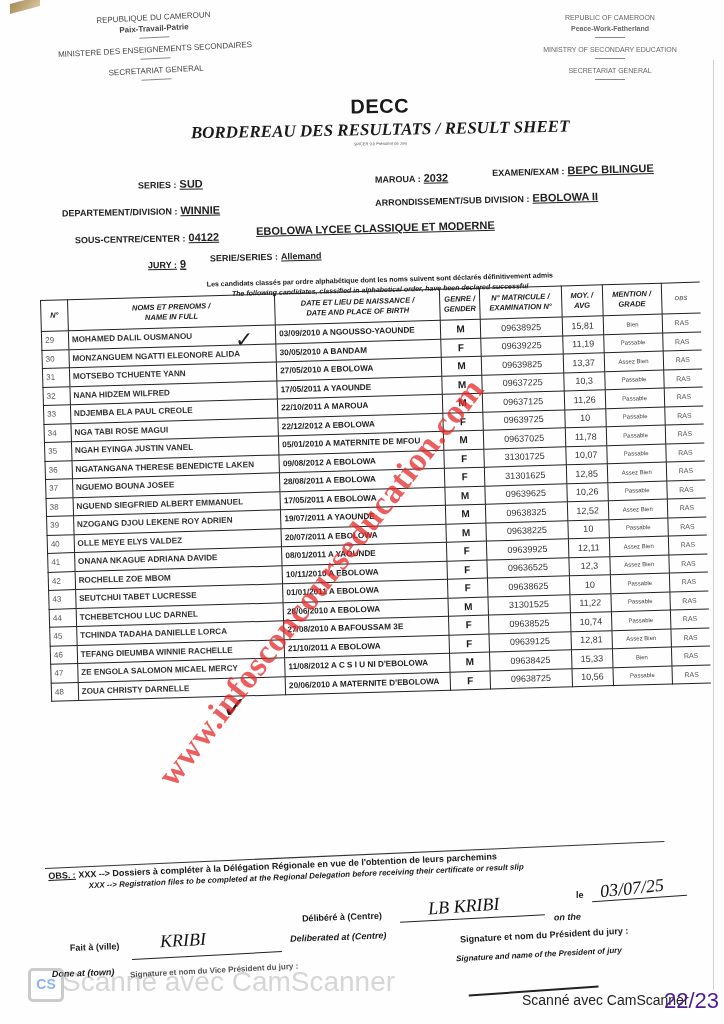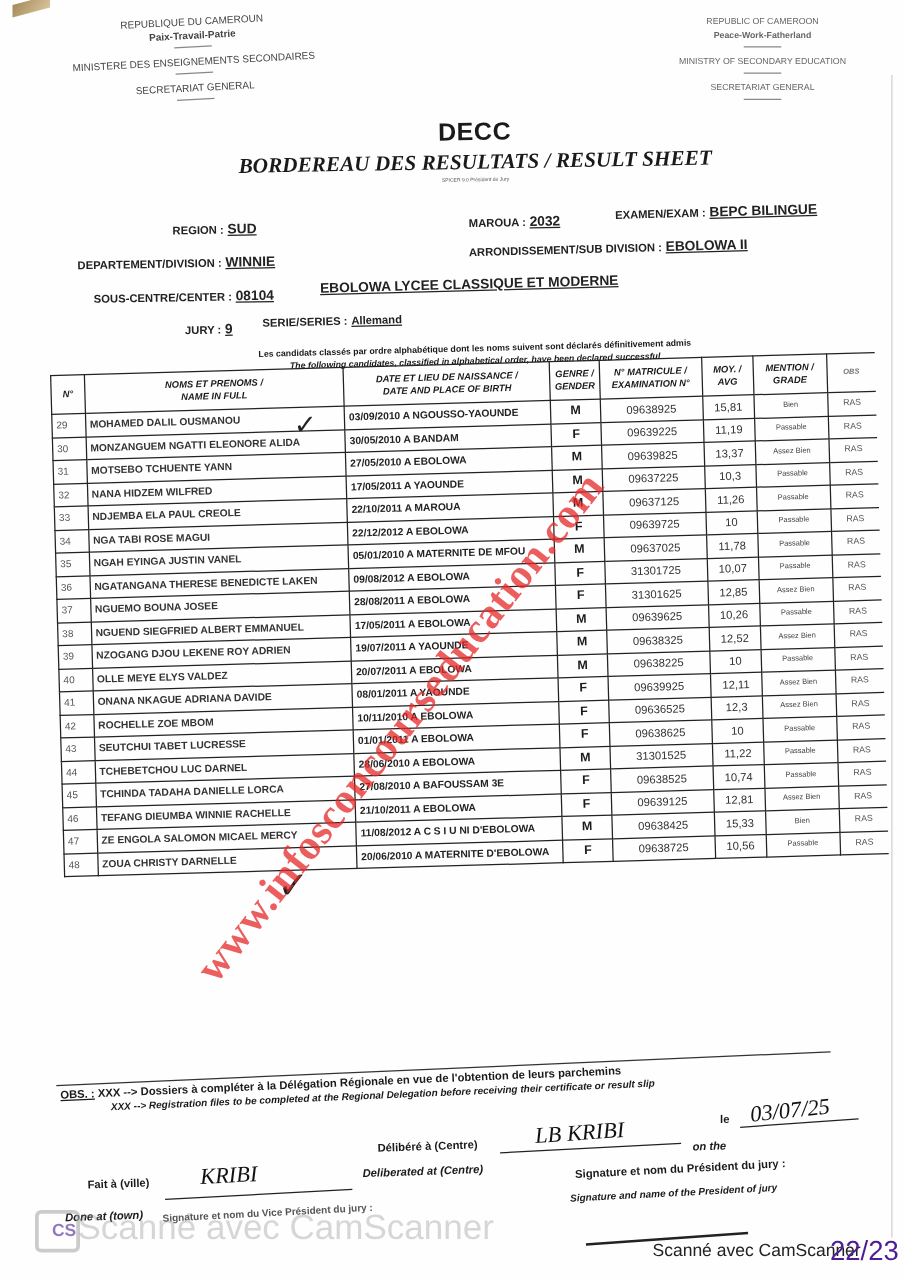--- a/index.html
+++ b/index.html
@@ -35,21 +35,21 @@
   .check { position:absolute; font-size:22px; color:#222; }
   .watermark { position:absolute; left:120px; top:420px; font-family:"Liberation Serif", serif; font-weight:bold; font-size:34px; color:rgba(230,40,40,0.75); transform:rotate(-52deg); transform-origin:left top; white-space:nowrap; top:770px; left:150px; letter-spacing:0.5px; }
   .obs-line { position:absolute; left:45px; top:868px; width:620px; height:1px; background:#333; transform:rotate(-2.5deg); transform-origin:0 0; }
   .obs-block { position:absolute; left:48px; top:870px; width:620px; font-size:9px; font-weight:bold; transform:rotate(-2.5deg); transform-origin:0 0; line-height:12px; }
   .obs-block .lbl { text-decoration:underline; }
   .obs-block .en { font-style:italic; font-size:8px; padding-left:40px; }
   .foot { position:absolute; font-size:9px; font-weight:bold; white-space:nowrap; }
   .foot.it { font-style:italic; }
   .hand { position:absolute; font-family:"Liberation Serif", serif; font-style:italic; font-size:18px; color:#111; white-space:nowrap; }
   .uline { position:absolute; height:1px; background:#222; }
-  .cs-logo { position:absolute; left:28px; top:968px; width:30px; height:28px; border:3px solid #aaa; border-radius:5px; color:#4c1d95; font-size:14px; font-weight:bold; text-align:right; line-height:26px; opacity:0.6; }
+  .cs-logo { position:absolute; left:28px; top:968px; width:30px; height:28px; border:3px solid #aaa; border-radius:5px; color:#3b82f6; font-size:14px; font-weight:bold; text-align:center; line-height:26px; opacity:0.6; }
   .cs-faint { position:absolute; left:62px; top:966px; font-size:28px; color:rgba(140,140,140,0.35); white-space:nowrap; }
   .cs-bottom { position:absolute; left:522px; top:992px; font-size:14px; color:#222; white-space:nowrap; }
   .page-num { position:absolute; left:664px; top:988px; font-size:22px; color:#4c1d95; }
   .sig-mark { position:absolute; left:468px; top:972px; width:130px; height:18px; border-bottom:2px solid #222; transform:rotate(-4deg); }
 </style>
 </head>
 <body>
 
 <div class="page">
   <div class="corner-mark"></div>
@@ -75,41 +75,41 @@
     <div class="sep"></div>
   </div>
 
   <div class="title-block">
     <div class="decc">DECC</div>
     <div class="result-title">BORDEREAU DES RESULTATS / RESULT SHEET</div>
     <div class="result-sub">SPICER 9.0   Président de Jury</div>
   </div>
 
   <div class="meta" style="left:138px; top:178px; transform:rotate(-1deg);">
-    <span>REGION :</span><span class="val">SUD</span>
+    <span>SERIES :</span><span class="val">SUD</span>
   </div>
   <div class="meta" style="left:375px; top:172px; transform:rotate(-1deg);">
     <span>MAROUA :</span><span class="val">2032</span>
   </div>
   <div class="meta" style="left:492px; top:164px; transform:rotate(-1.5deg);">
     <span>EXAMEN/EXAM :</span><span class="val">BEPC BILINGUE</span>
   </div>
   <div class="meta" style="left:62px; top:205px; transform:rotate(-1deg);">
     <span>DEPARTEMENT/DIVISION :</span><span class="val">WINNIE</span>
   </div>
   <div class="meta" style="left:375px; top:193px; transform:rotate(-1.5deg);">
     <span>ARRONDISSEMENT/SUB DIVISION :</span><span class="val">EBOLOWA II</span>
   </div>
   <div class="meta" style="left:75px; top:232px; transform:rotate(-1deg);">
-    <span>SOUS-CENTRE/CENTER :</span><span class="val">08104</span>
+    <span>SOUS-CENTRE/CENTER :</span><span class="val">04122</span>
   </div>
   <div class="meta" style="left:256px; top:222px; transform:rotate(-1.5deg);">
     <span class="val" style="margin-left:0;">EBOLOWA LYCEE CLASSIQUE ET MODERNE</span>
   </div>
-  <div class="meta" style="left:148px; top:258px; transform:rotate(-1deg);">
+  <div class="meta" style="left:148px; top:258px; transform:rotate(-1deg);text-decoration:underline;">
     <span>JURY :</span><span class="val">9</span>
   </div>
   <div class="meta" style="left:210px; top:252px; transform:rotate(-1.5deg);">
     <span>SERIE/SERIES :</span><span class="val" style="font-size:9px;">Allemand</span>
   </div>
 
   <div class="intro">
     <div>Les candidats classés par ordre alphabétique dont les noms suivent sont déclarés définitivement admis</div>
     <div class="en">The following candidates, classified in alphabetical order, have been declared successful</div>
   </div>

